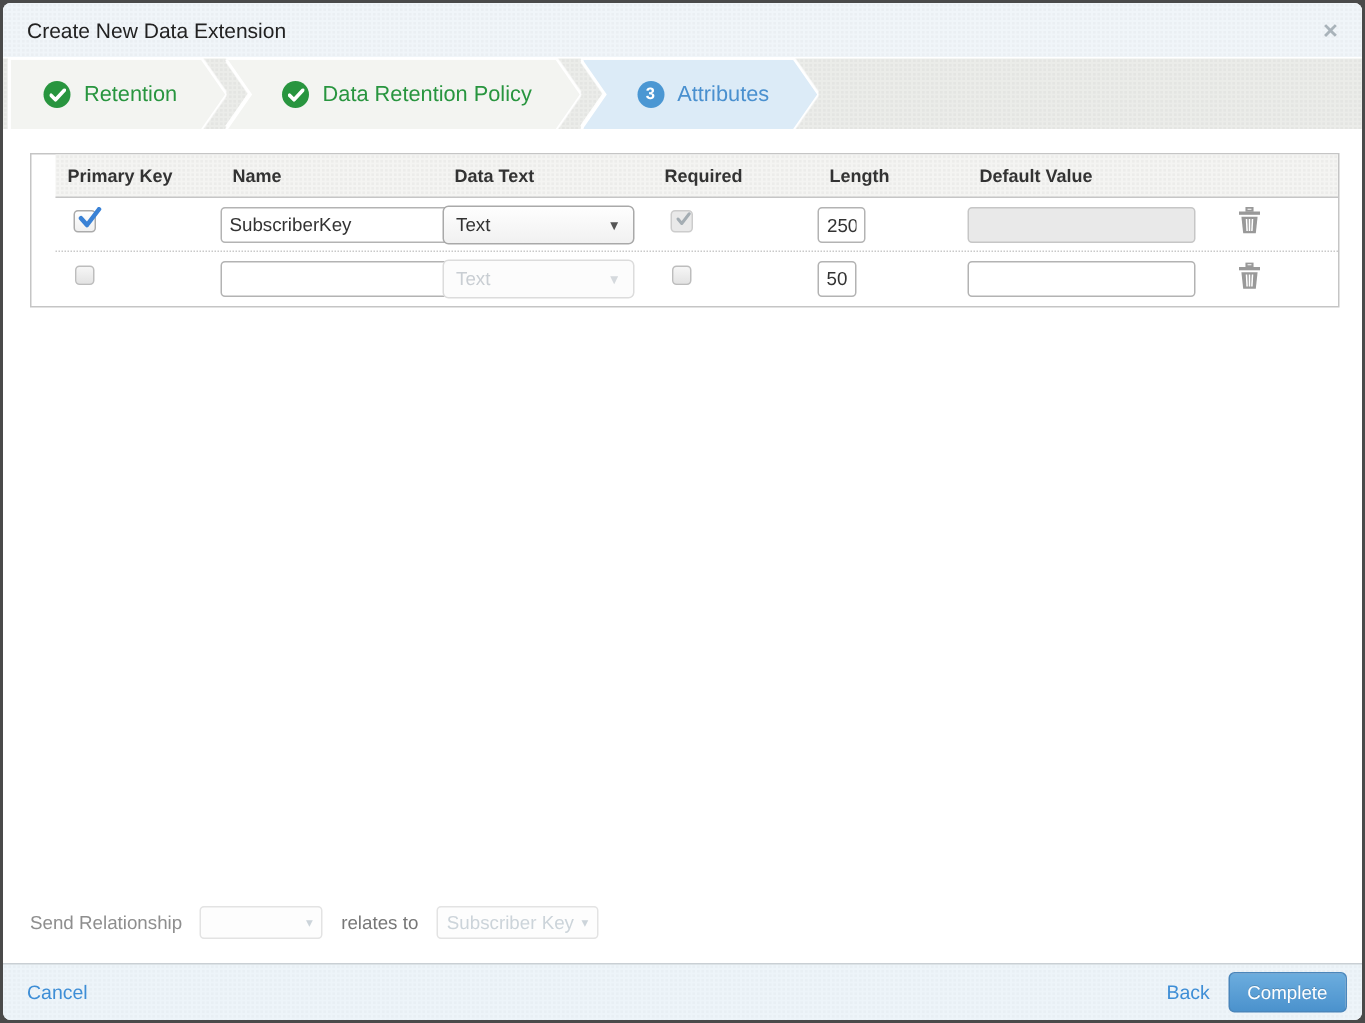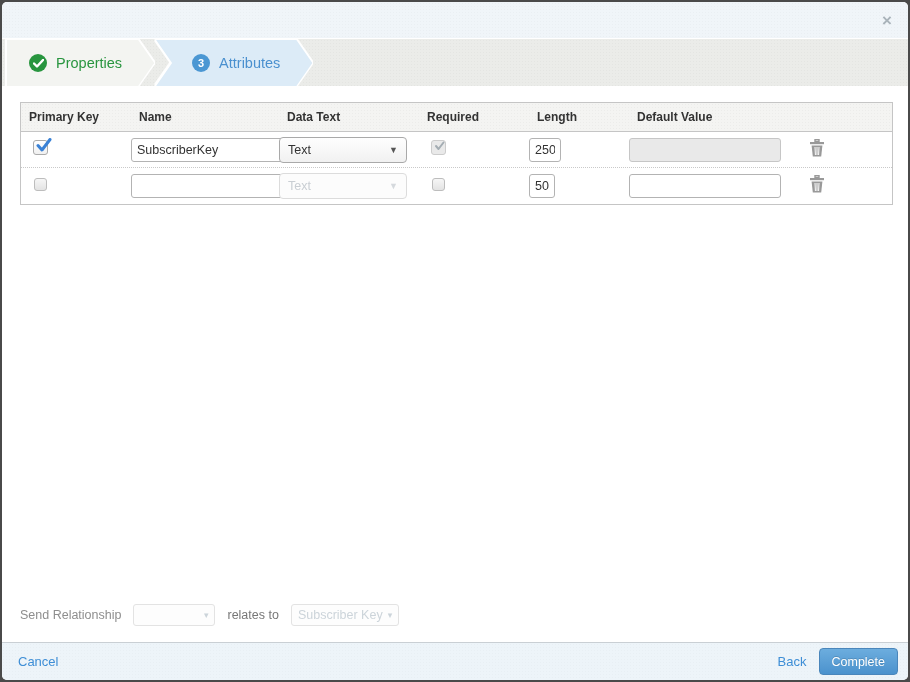--- a/index.html
+++ b/index.html
@@ -94,20 +94,21 @@
     flex: 1 1 auto;
     background: #ffffff;
     display: flex;
     flex-direction: column;
     padding: 16px 18px 8px 18px;
     overflow: hidden;
   }
   .attr-table {
     border: 1px solid #c5c5c5;
     width: 873px;
+    padding-left: 16px;
   }
   .t-row {
     display: grid;
     grid-template-columns: 110px 148px 140px 110px 100px 172px 1fr;
     align-items: center;
   }
   .t-head {
     background: #f4f4f2;
     background-image: radial-gradient(rgba(0,0,0,0.03) 1px, transparent 1px);
     background-size: 3px 3px;
@@ -225,32 +226,43 @@
     cursor: pointer;
     text-shadow: 0 -1px 0 rgba(0,0,0,0.15);
   }
 </style>
 </head>
 <body>
 
 <div class="modal">
 
   <div class="titlebar">
+    <span class="title">Create New Data Extension</span>
     <span class="close-x">×</span>
   </div>
 
   <div class="wizardbar">
     <div class="step-wrap">
       <div class="step complete">
         <span class="badge green">
           <svg width="11" height="9" viewBox="0 0 11 9">
               <path d="M1 4.5 L4 7.5 L10 1" stroke="#ffffff" stroke-width="2.4" fill="none" stroke-linecap="round" stroke-linejoin="round"></path>
             </svg>
         </span>
-        <span class="step-label">Properties</span>
+        <span class="step-label">Retention</span>
+      </div>
+    </div>
+    <div class="step-wrap">
+      <div class="step complete notched">
+        <span class="badge green">
+          <svg width="11" height="9" viewBox="0 0 11 9">
+              <path d="M1 4.5 L4 7.5 L10 1" stroke="#ffffff" stroke-width="2.4" fill="none" stroke-linecap="round" stroke-linejoin="round"></path>
+            </svg>
+        </span>
+        <span class="step-label">Data Retention Policy</span>
       </div>
     </div>
     <div class="step-wrap">
       <div class="step active notched">
         <span class="badge blue">3</span>
         <span class="step-label">Attributes</span>
       </div>
     </div>
   </div>
 

